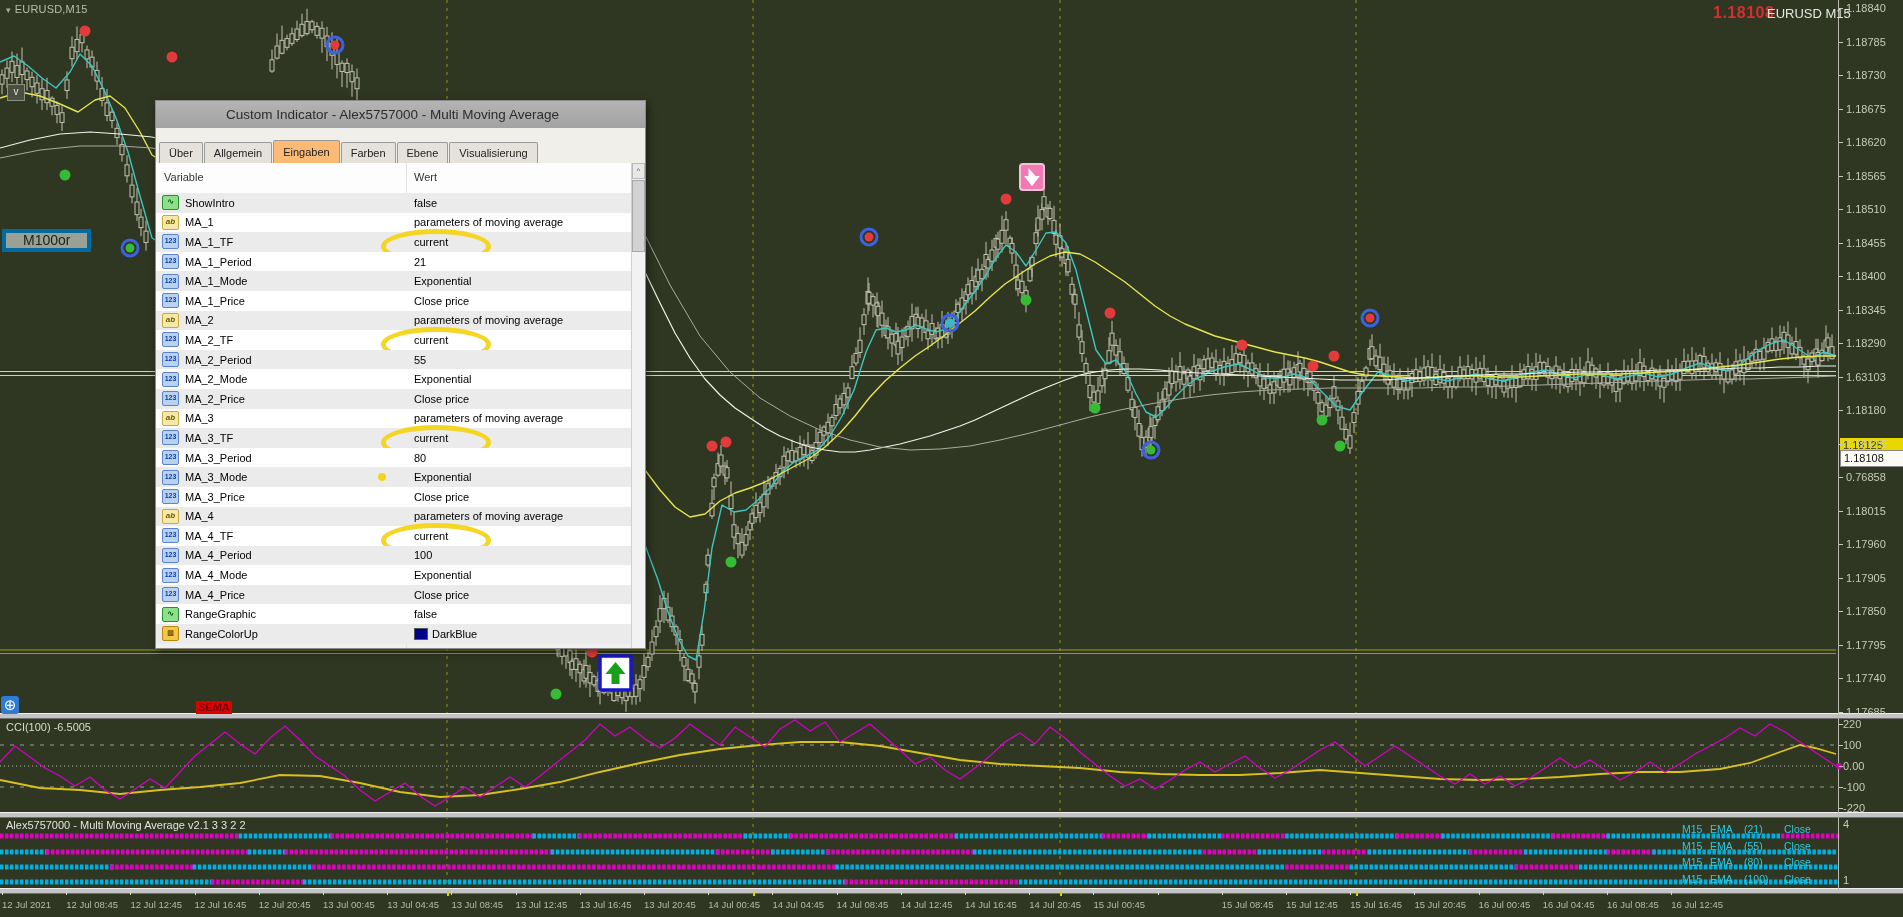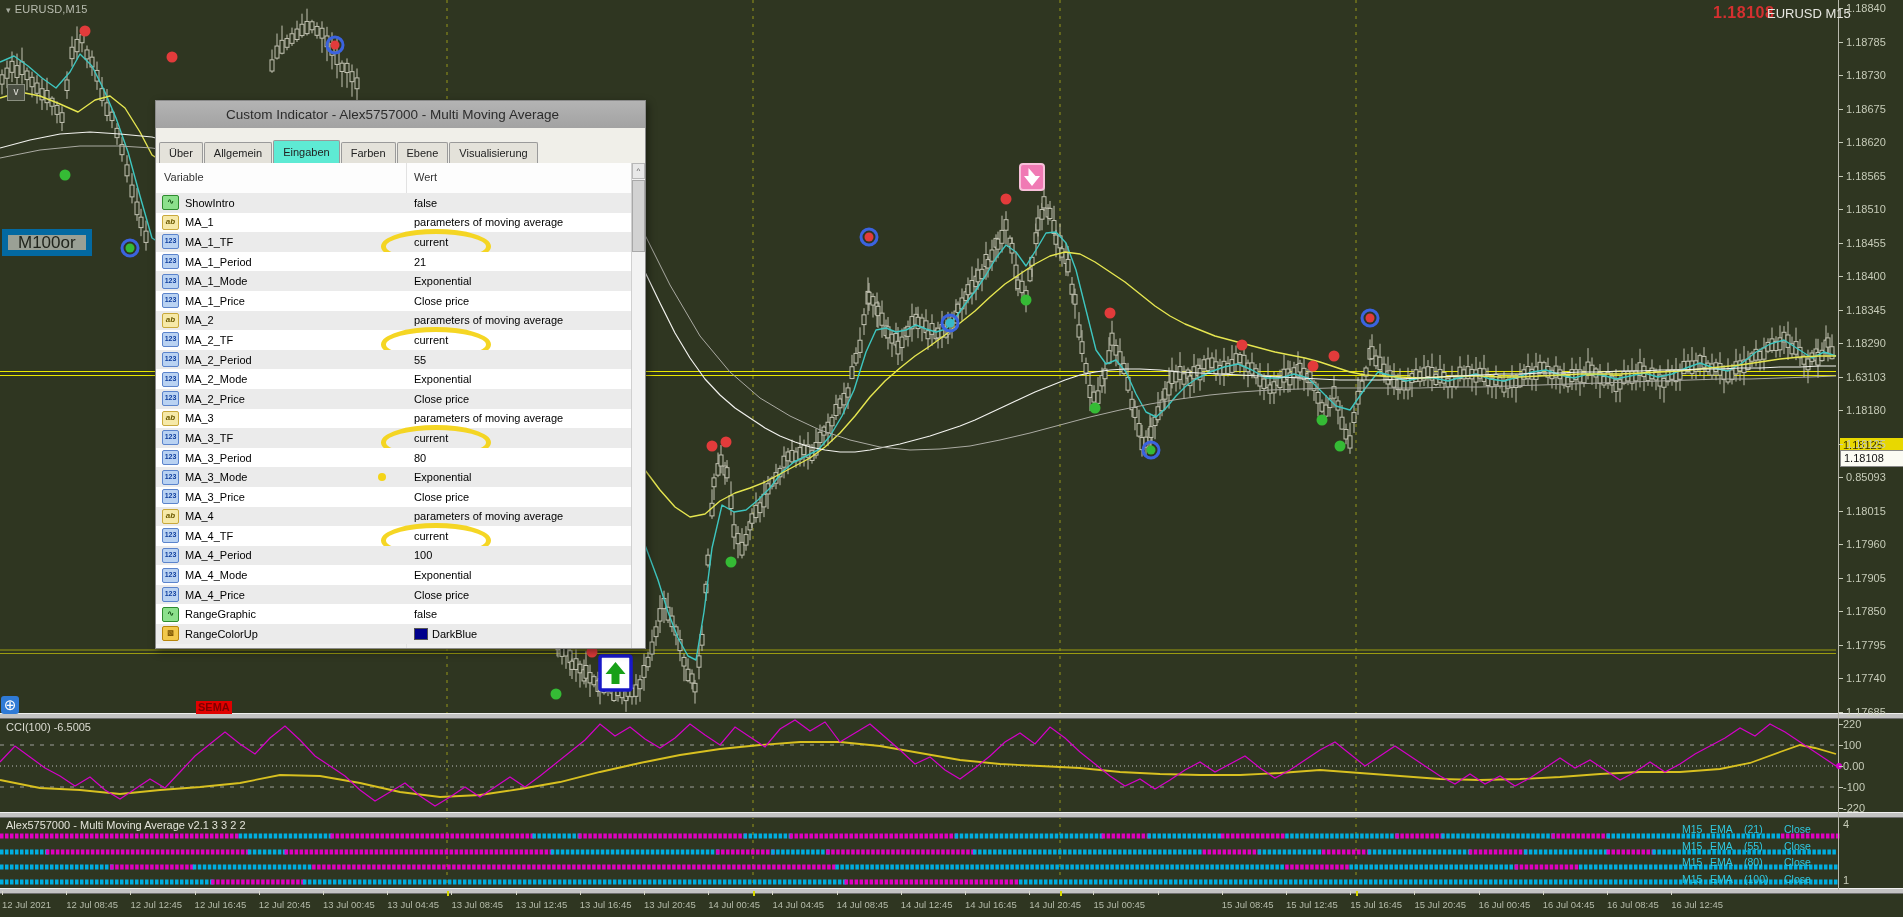--- a/index.html
+++ b/index.html
@@ -4,21 +4,21 @@
 <style>
   html,body{margin:0;padding:0;background:#222;}
   #stage{position:relative;width:1903px;height:917px;overflow:hidden;background:#2f3621;
          font-family:"Liberation Sans", sans-serif;}
   .abs{position:absolute;}
   
   .sym-label{left:6px;top:3px;color:#b9bdb0;font-size:11px;letter-spacing:.2px;}
   .sym-label .tri{font-size:9px;margin-right:4px;color:#a8aca0;}
   .v-btn{left:7px;top:84px;width:16px;height:15px;background:#4a4f42;border:1px solid #8a8f80;
          color:#e2e2da;font-size:10px;line-height:13px;text-align:center;cursor:pointer;}
-  .m100{left:2px;top:229px;background:#9aa095;color:#20241c;font-size:17px;padding:0 10px;height:15px;line-height:15px;border:6px solid #0369a1;}
+  .m100{left:2px;top:229px;background:#9aa095;color:#20241c;font-size:14px;padding:0 17px;height:15px;line-height:15px;border:4px solid #0369a1;}
   .bigprice{left:1713px;top:4px;color:#d43030;font-size:16px;font-weight:bold;letter-spacing:.5px;}
   .symright{left:1767px;top:6px;color:#e8e8e2;font-size:13px;}
   .sema{left:196px;top:701px;background:#e00000;color:#7e0000;font-weight:bold;font-size:11px;
         height:13px;line-height:13px;padding:0 2px;}
   .cross-icon{left:1px;top:696px;width:18px;height:18px;background:#2f7ad6;border-radius:3px;
         color:#fff;font-size:15px;line-height:17px;text-align:center;}
   .cci-label{left:6px;top:721px;color:#dcdcd2;font-size:11px;}
   .mma-label{left:6px;top:819px;color:#e4e4da;font-size:11px;}
   
   .sep{left:0;width:1903px;height:4px;background:#c3c3c3;border-top:1px solid #efefef;border-bottom:1px solid #6f6f6f;}
@@ -40,21 +40,21 @@
   
   .dialog{left:155px;top:100px;width:489px;height:547px;background:#f0f0f0;border:1px solid #8a8a8a;
           box-shadow:2px 3px 8px rgba(0,0,0,.45);overflow:hidden;}
   .titlebar{position:absolute;left:0;top:0;right:0;height:27px;
             background:linear-gradient(#b4b4b4,#a2a2a2);color:#2c2c2c;font-size:13.5px;
             line-height:27px;padding-left:70px;white-space:nowrap;overflow:hidden;}
   .tabs{position:absolute;left:0;top:27px;right:0;height:35px;background:#f0efe9;
         display:flex;align-items:flex-end;padding-left:3px;border-bottom:6px solid #b91c1c;}
   .tab{font-size:11px;color:#222;padding:3px 9px 3px 9px;border:1px solid #9a9a9a;border-bottom:none;
        background:#e4e2da;margin-right:1px;border-radius:2px 2px 0 0;height:14px;line-height:14px;cursor:pointer;}
-  .tab.active{background:#5eead4;height:17px;line-height:17px;position:relative;top:1px;font-weight:normal;margin-top:16px;}
+  .tab.active{background:#fdba74;height:17px;line-height:17px;position:relative;top:1px;font-weight:normal;margin-top:16px;}
   .thead{position:absolute;left:0;top:62px;right:13px;height:30px;background:#fdfdfd;border-bottom:1px solid #c8c8c8;}
   .thead span{position:absolute;top:8px;font-size:11px;color:#333;}
   .th-var{left:8px;} .th-val{left:258px;}
   .coldiv{position:absolute;left:250px;top:62px;bottom:0;width:1px;background:#e2e2e2;}
   .tbody{position:absolute;left:0;top:92px;right:13px;bottom:0;overflow:hidden;}
   .drow{position:relative;height:19.6px;background:#fff;display:flex;align-items:center;font-size:11px;color:#000;cursor:pointer;}
   .drow.stripe{background:#ebebeb;}
   .ricon{width:15px;height:13px;margin-left:6px;margin-right:6px;border-radius:2px;
          font-size:7px;font-weight:bold;text-align:center;line-height:12px;flex:0 0 auto;}
   .ricon.chart{background:#8ce08c;border:1px solid #2e8b2e;color:#145014;font-size:8px;}
@@ -2469,21 +2469,21 @@
       <div class="abs palabel" style="top: 303.5px;">1.18345</div>
       <div class="abs patick" style="top: 343px;"></div>
       <div class="abs palabel" style="top: 337px;">1.18290</div>
       <div class="abs patick" style="top: 376.5px;"></div>
       <div class="abs palabel" style="top: 370.5px;">1.63103</div>
       <div class="abs patick" style="top: 410px;"></div>
       <div class="abs palabel" style="top: 404px;">1.18180</div>
       <div class="abs patick" style="top: 443.5px;"></div>
       <div class="abs palabel" style="top: 437.5px;">1.18125</div>
       <div class="abs patick" style="top: 477px;"></div>
-      <div class="abs palabel" style="top: 471px;">0.85093</div>
+      <div class="abs palabel" style="top: 471px;">0.76858</div>
       <div class="abs patick" style="top: 510.5px;"></div>
       <div class="abs palabel" style="top: 504.5px;">1.18015</div>
       <div class="abs patick" style="top: 544px;"></div>
       <div class="abs palabel" style="top: 538px;">1.17960</div>
       <div class="abs patick" style="top: 577.5px;"></div>
       <div class="abs palabel" style="top: 571.5px;">1.17905</div>
       <div class="abs patick" style="top: 611px;"></div>
       <div class="abs palabel" style="top: 605px;">1.17850</div>
       <div class="abs patick" style="top: 644.5px;"></div>
       <div class="abs palabel" style="top: 638.5px;">1.17795</div>

